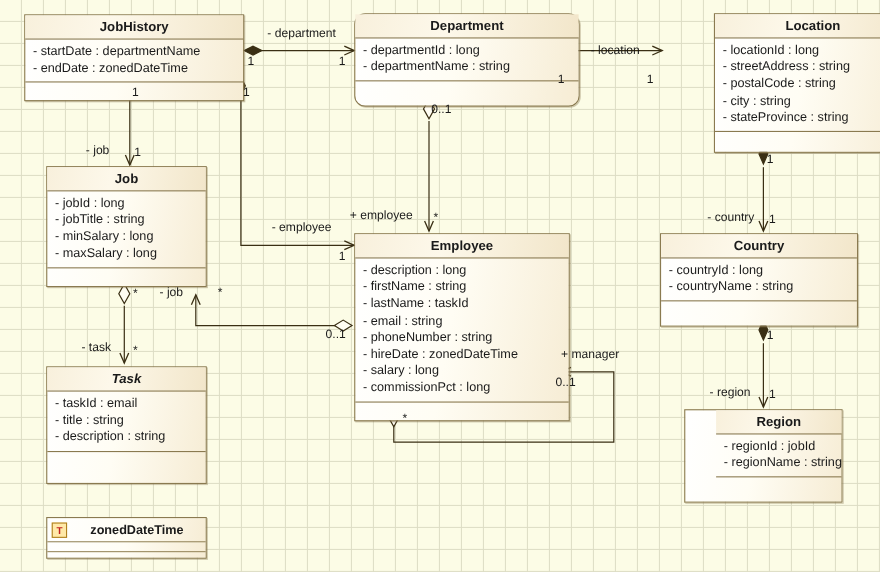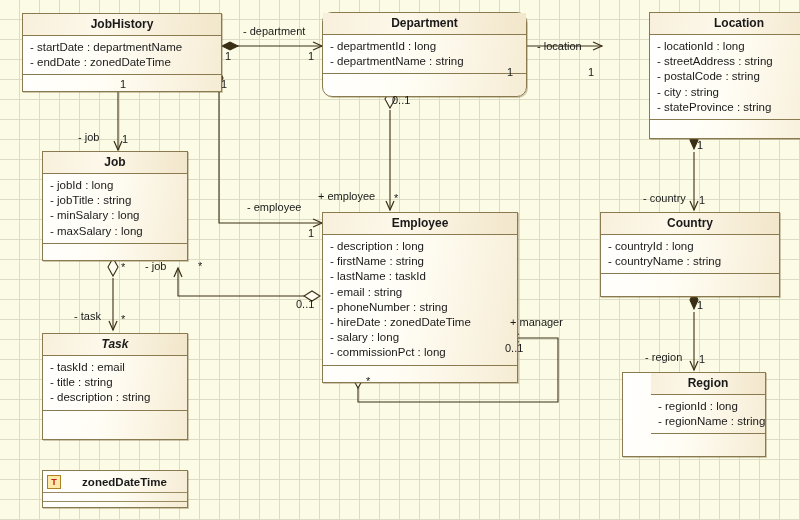--- a/index.html
+++ b/index.html
@@ -214,21 +214,21 @@
     <div class="cls-attrs">
       <div>- countryId : long</div>
       <div>- countryName : string</div>
     </div>
     <div class="cls-ops" style="height:22px"></div>
   </div>
 
   <div class="uml-class" style="left:622px; top:372px; width:144px;padding-left:28px;">
     <div class="cls-header">Region</div>
     <div class="cls-attrs">
-      <div>- regionId : long</div>
+      <div>- regionId : jobId</div>
       <div>- regionName : string</div>
     </div>
     <div class="cls-ops" style="height:22px"></div>
   </div>
 
   <div class="edge-label" style="left:243px; top:25px;">- department</div>
   <div class="edge-label mult" style="left:225px; top:50px;">1</div>
   <div class="edge-label mult" style="left:308px; top:50px;">1</div>
 
   <div class="edge-label" style="left:78px; top:131px;">- job</div>

